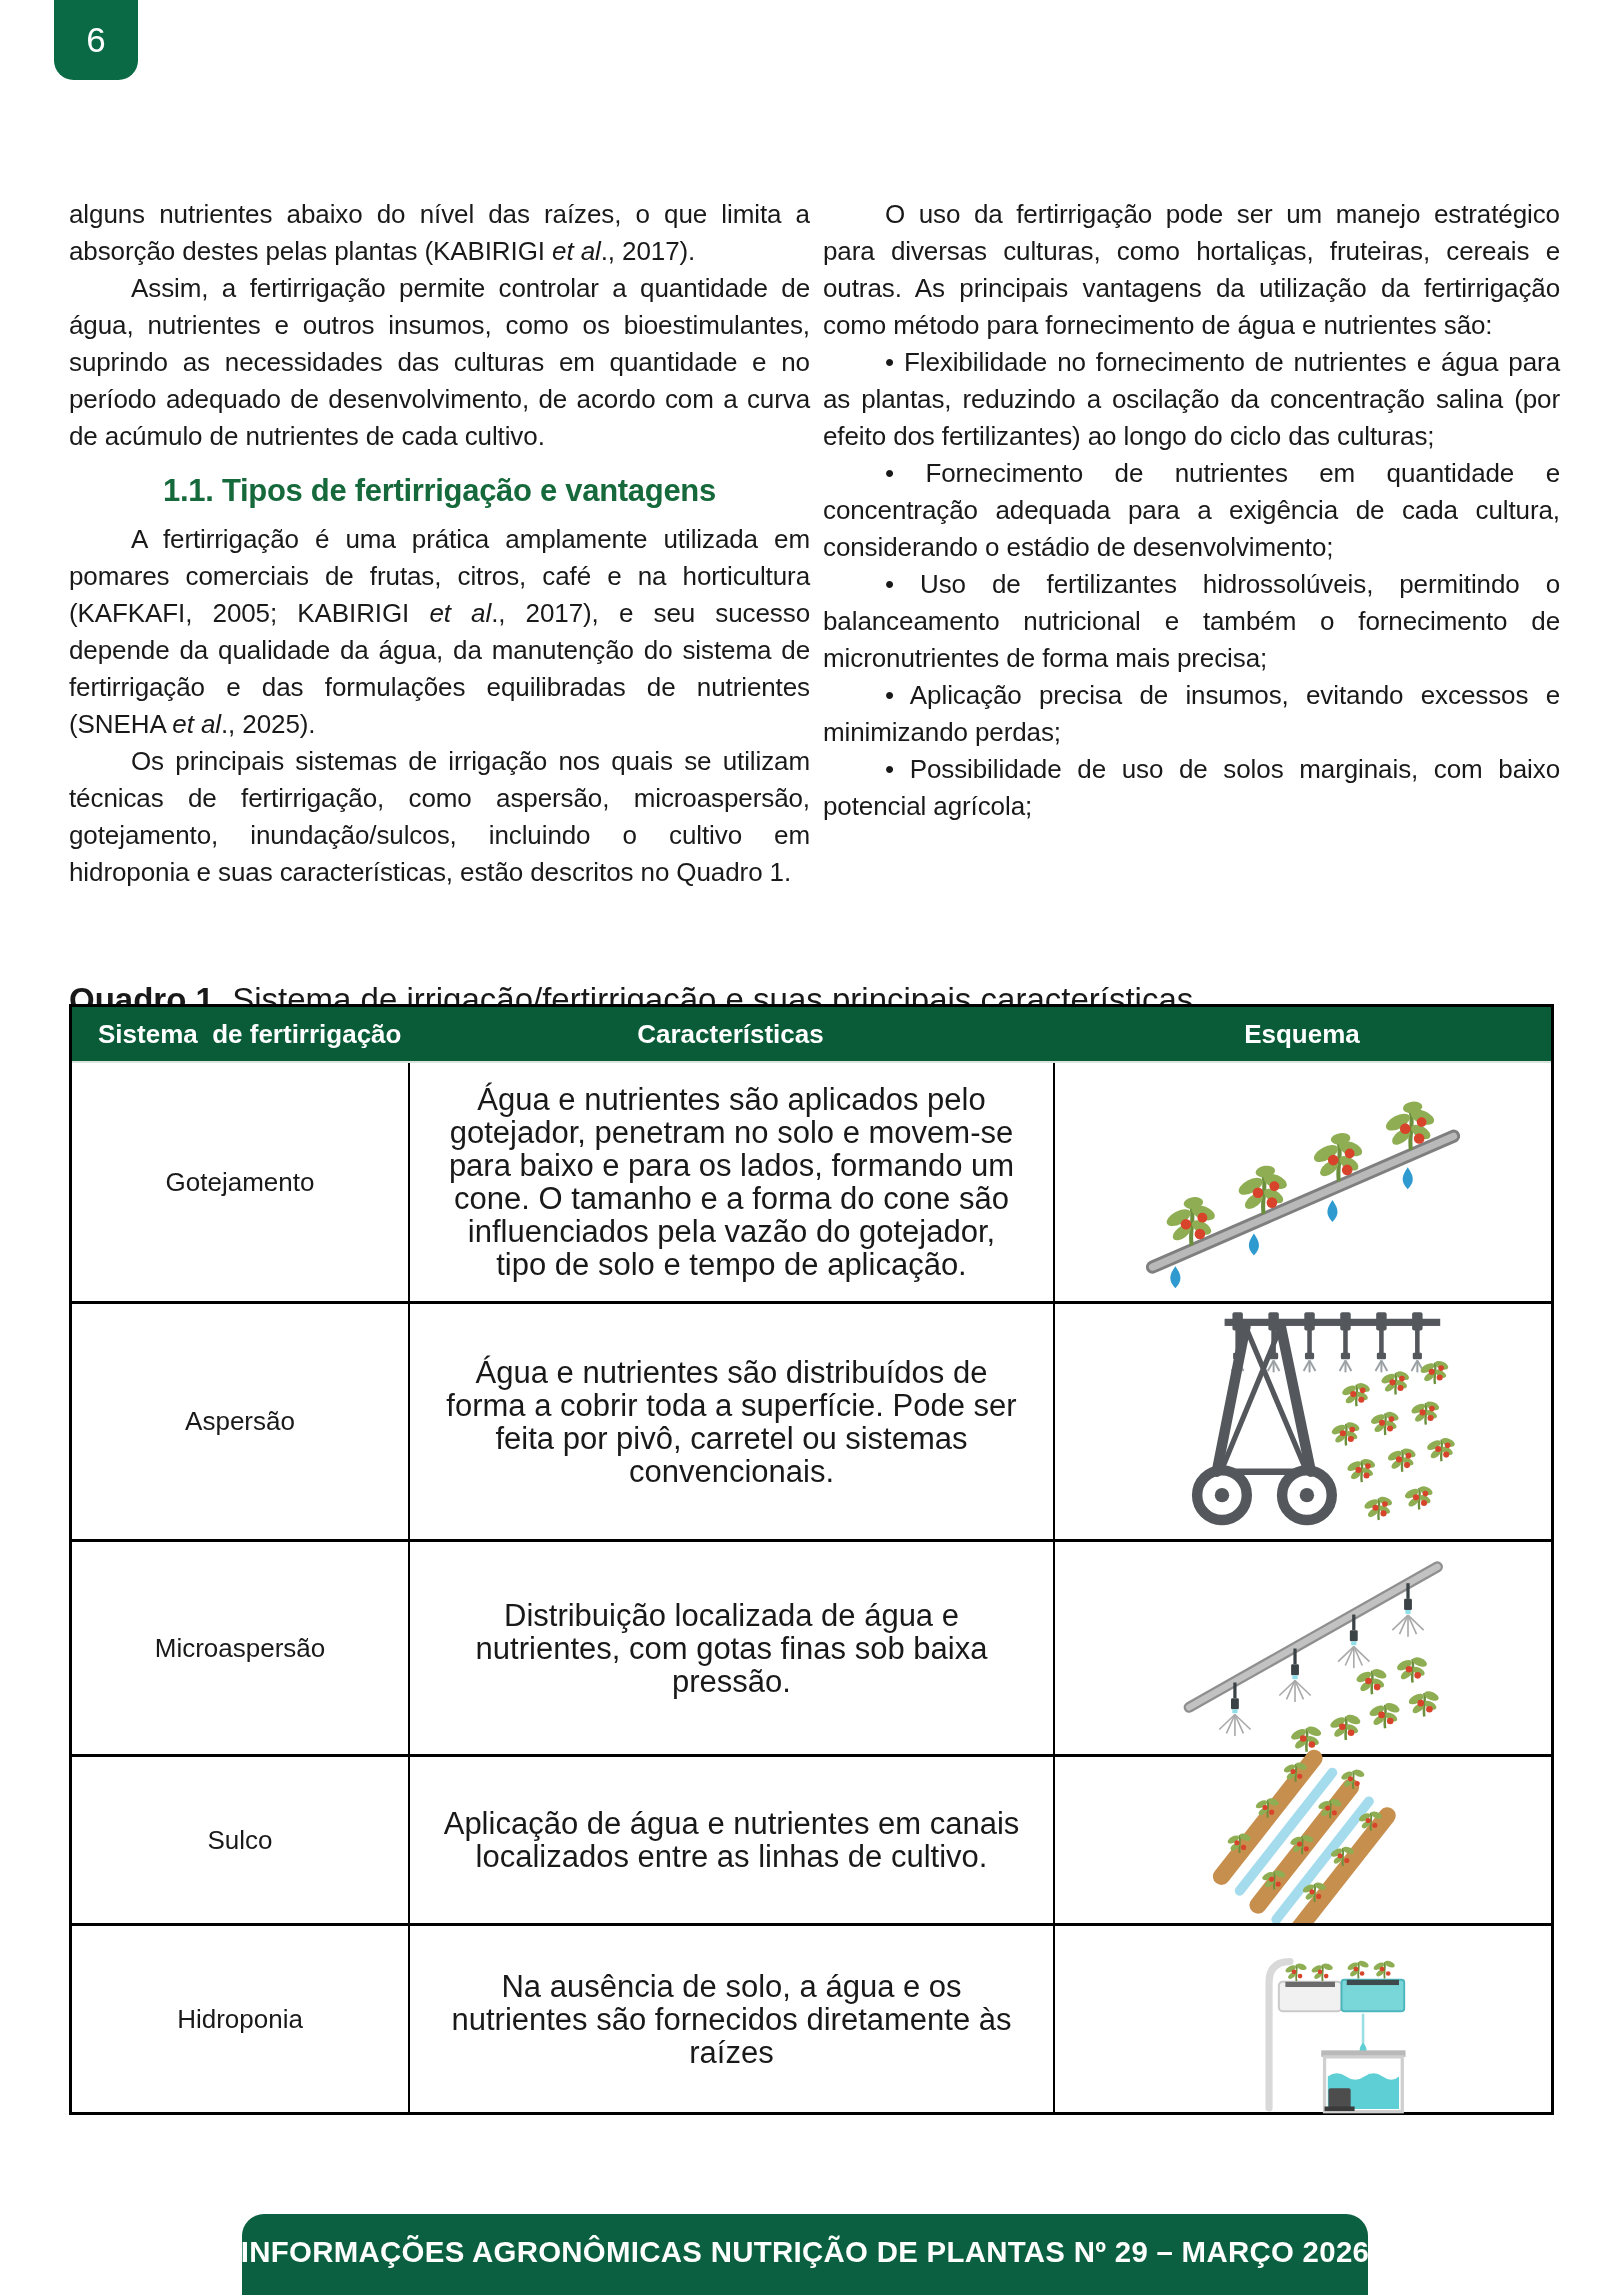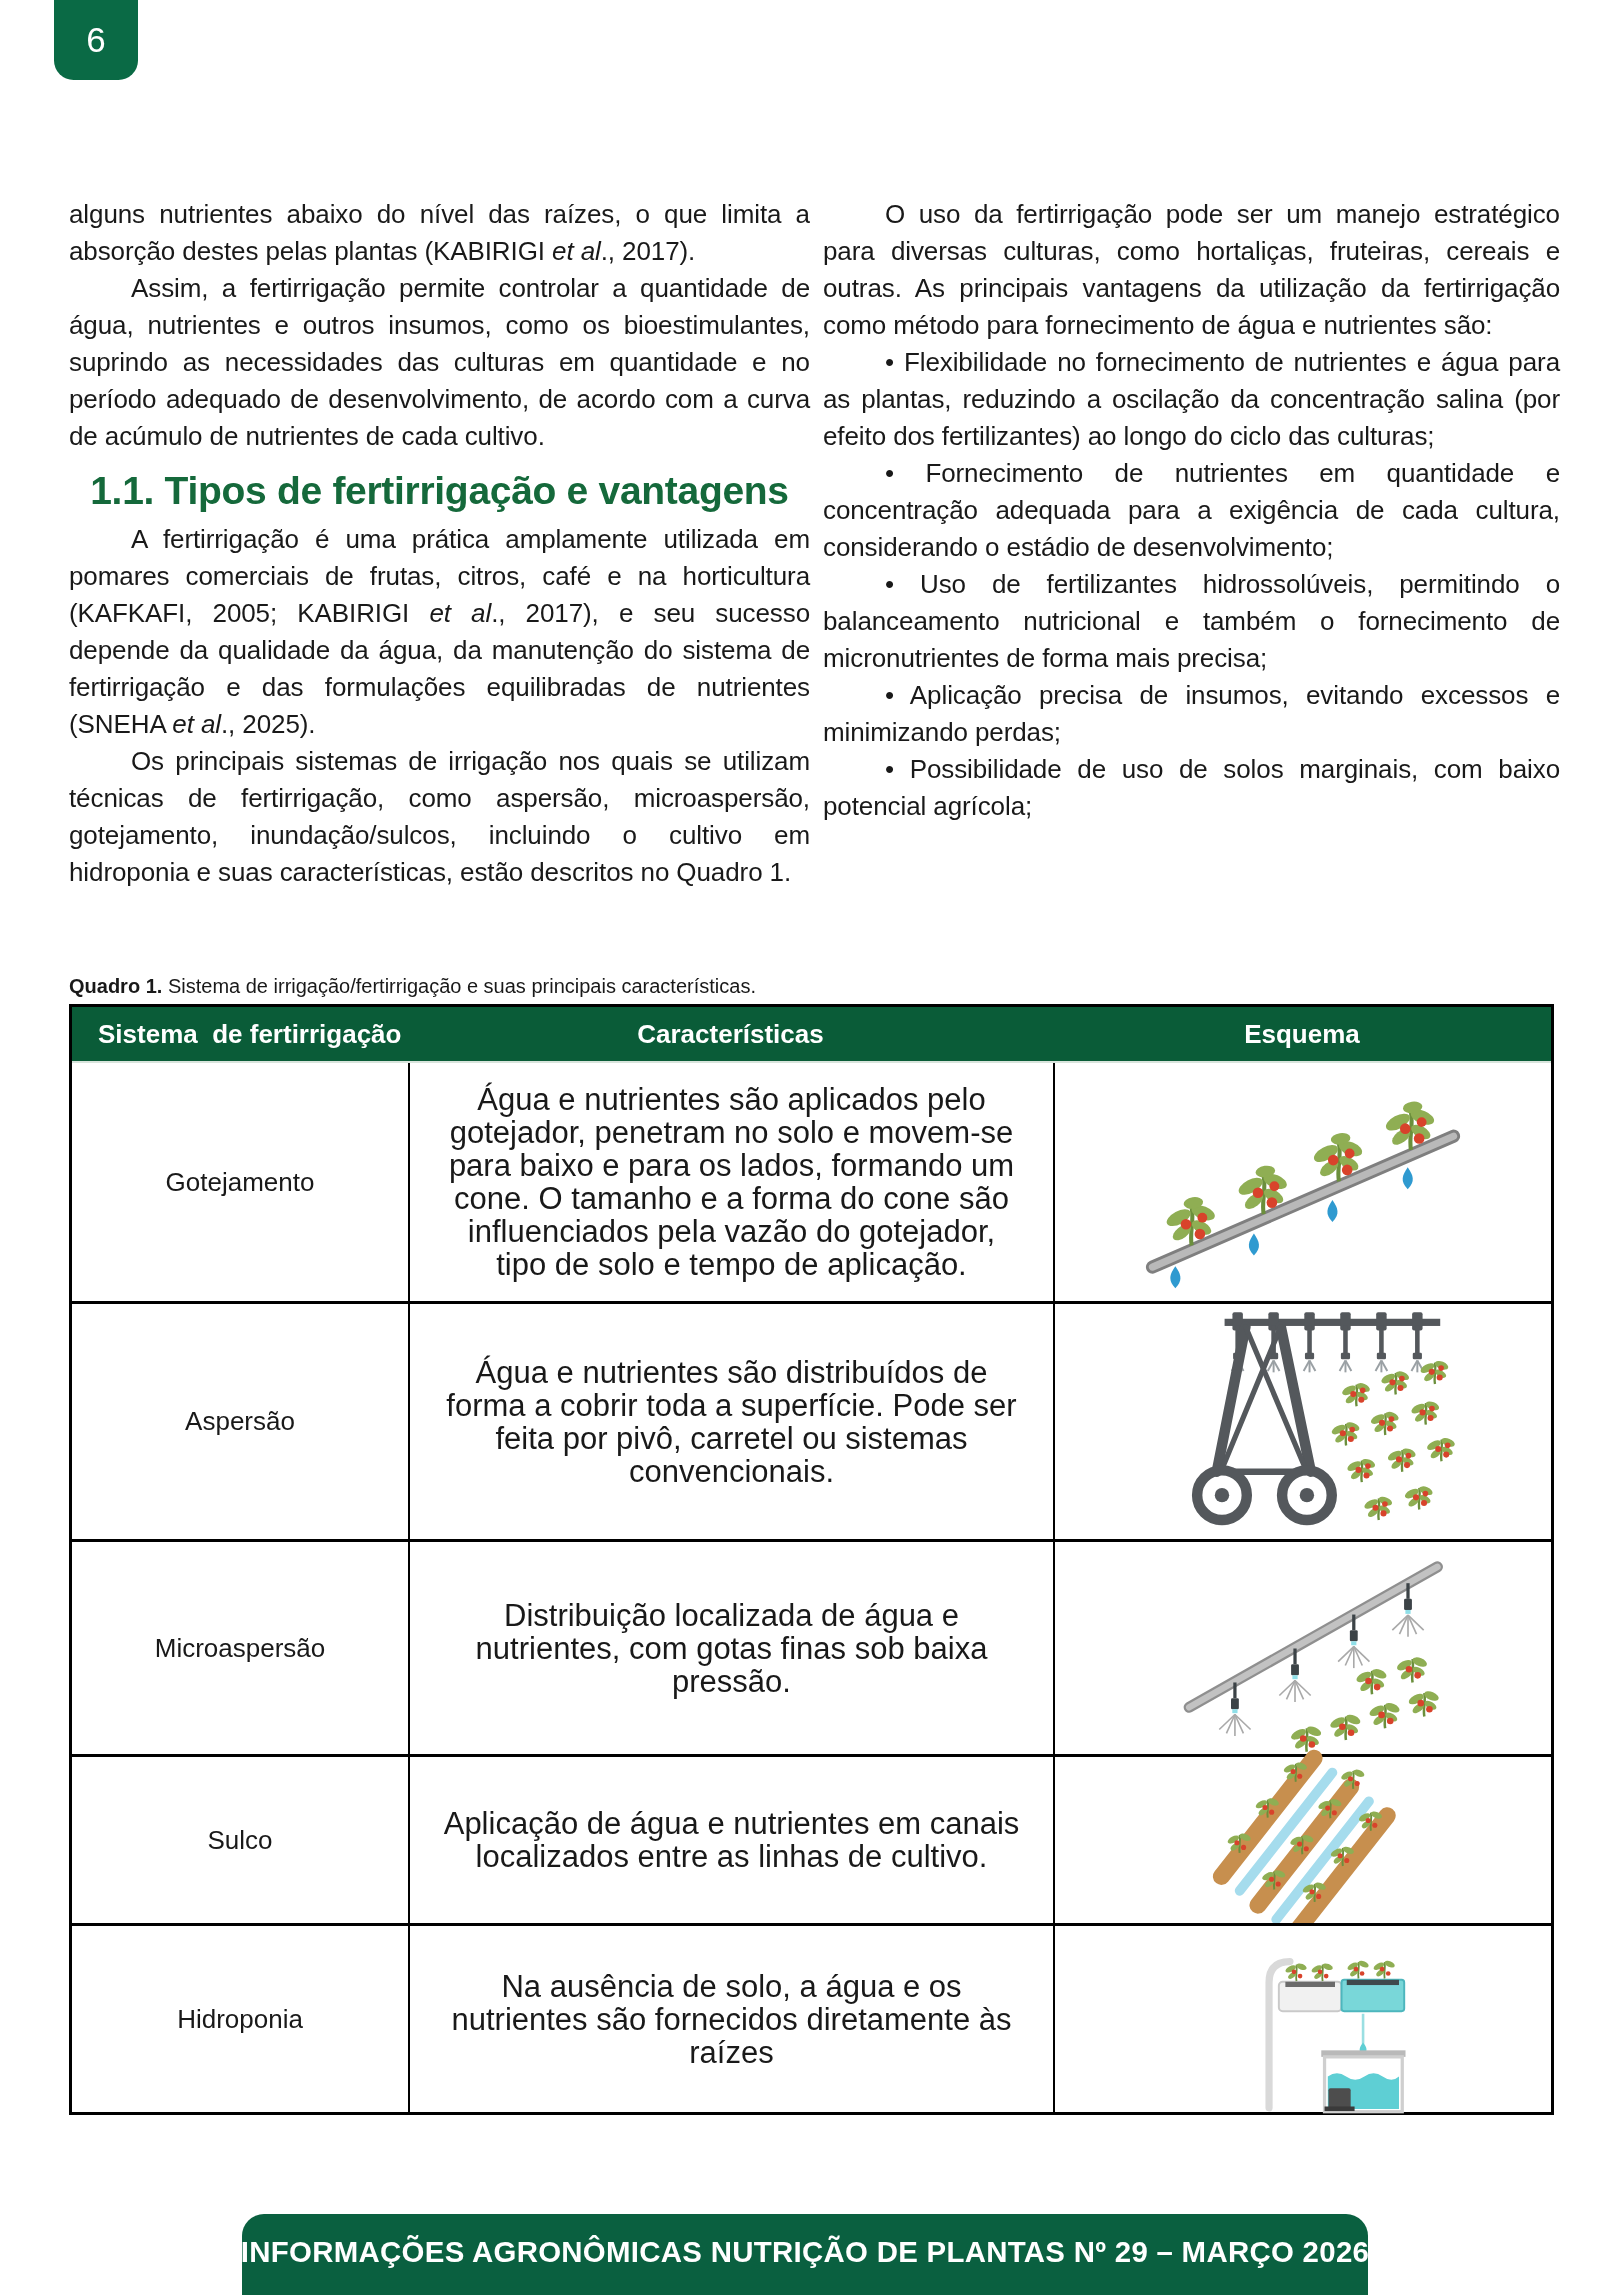--- a/index.html
+++ b/index.html
@@ -18,27 +18,27 @@
   .col{position:absolute;top:196px;}
   .col-left{left:69px;width:741px;}
   .col-right{left:823px;width:737px;}
   .para{
     margin:0;font-size:26px;line-height:37px;text-align:justify;
     letter-spacing:-0.1px;
   }
   .ind{text-indent:62px;}
   .section-heading{
     margin:17px 0 11.8px 0;text-align:center;
-    color:#15693b;font-size:39px;line-height:37px;font-weight:700;
+    color:#15693b;font-size:31px;line-height:37px;font-weight:700;
     letter-spacing:-0.3px;
   }
   
   .caption{
     position:absolute;left:69px;top:950px;width:1485px;
-    font-size:20px;line-height:33px;
+    font-size:33px;line-height:33px;
   }
   .caption .cap-label{font-weight:700;}
   
   .quadro{
     position:absolute;left:69px;top:1004px;width:1485px;height:1111px;
     border:3.3px solid #000;border-top-width:3.9px;
     display:grid;box-sizing:border-box;
     grid-template-columns:336px 645px 498px;
     grid-template-rows:56px 238px 238px 215px 169px 189px;
     background:#ffffff;

